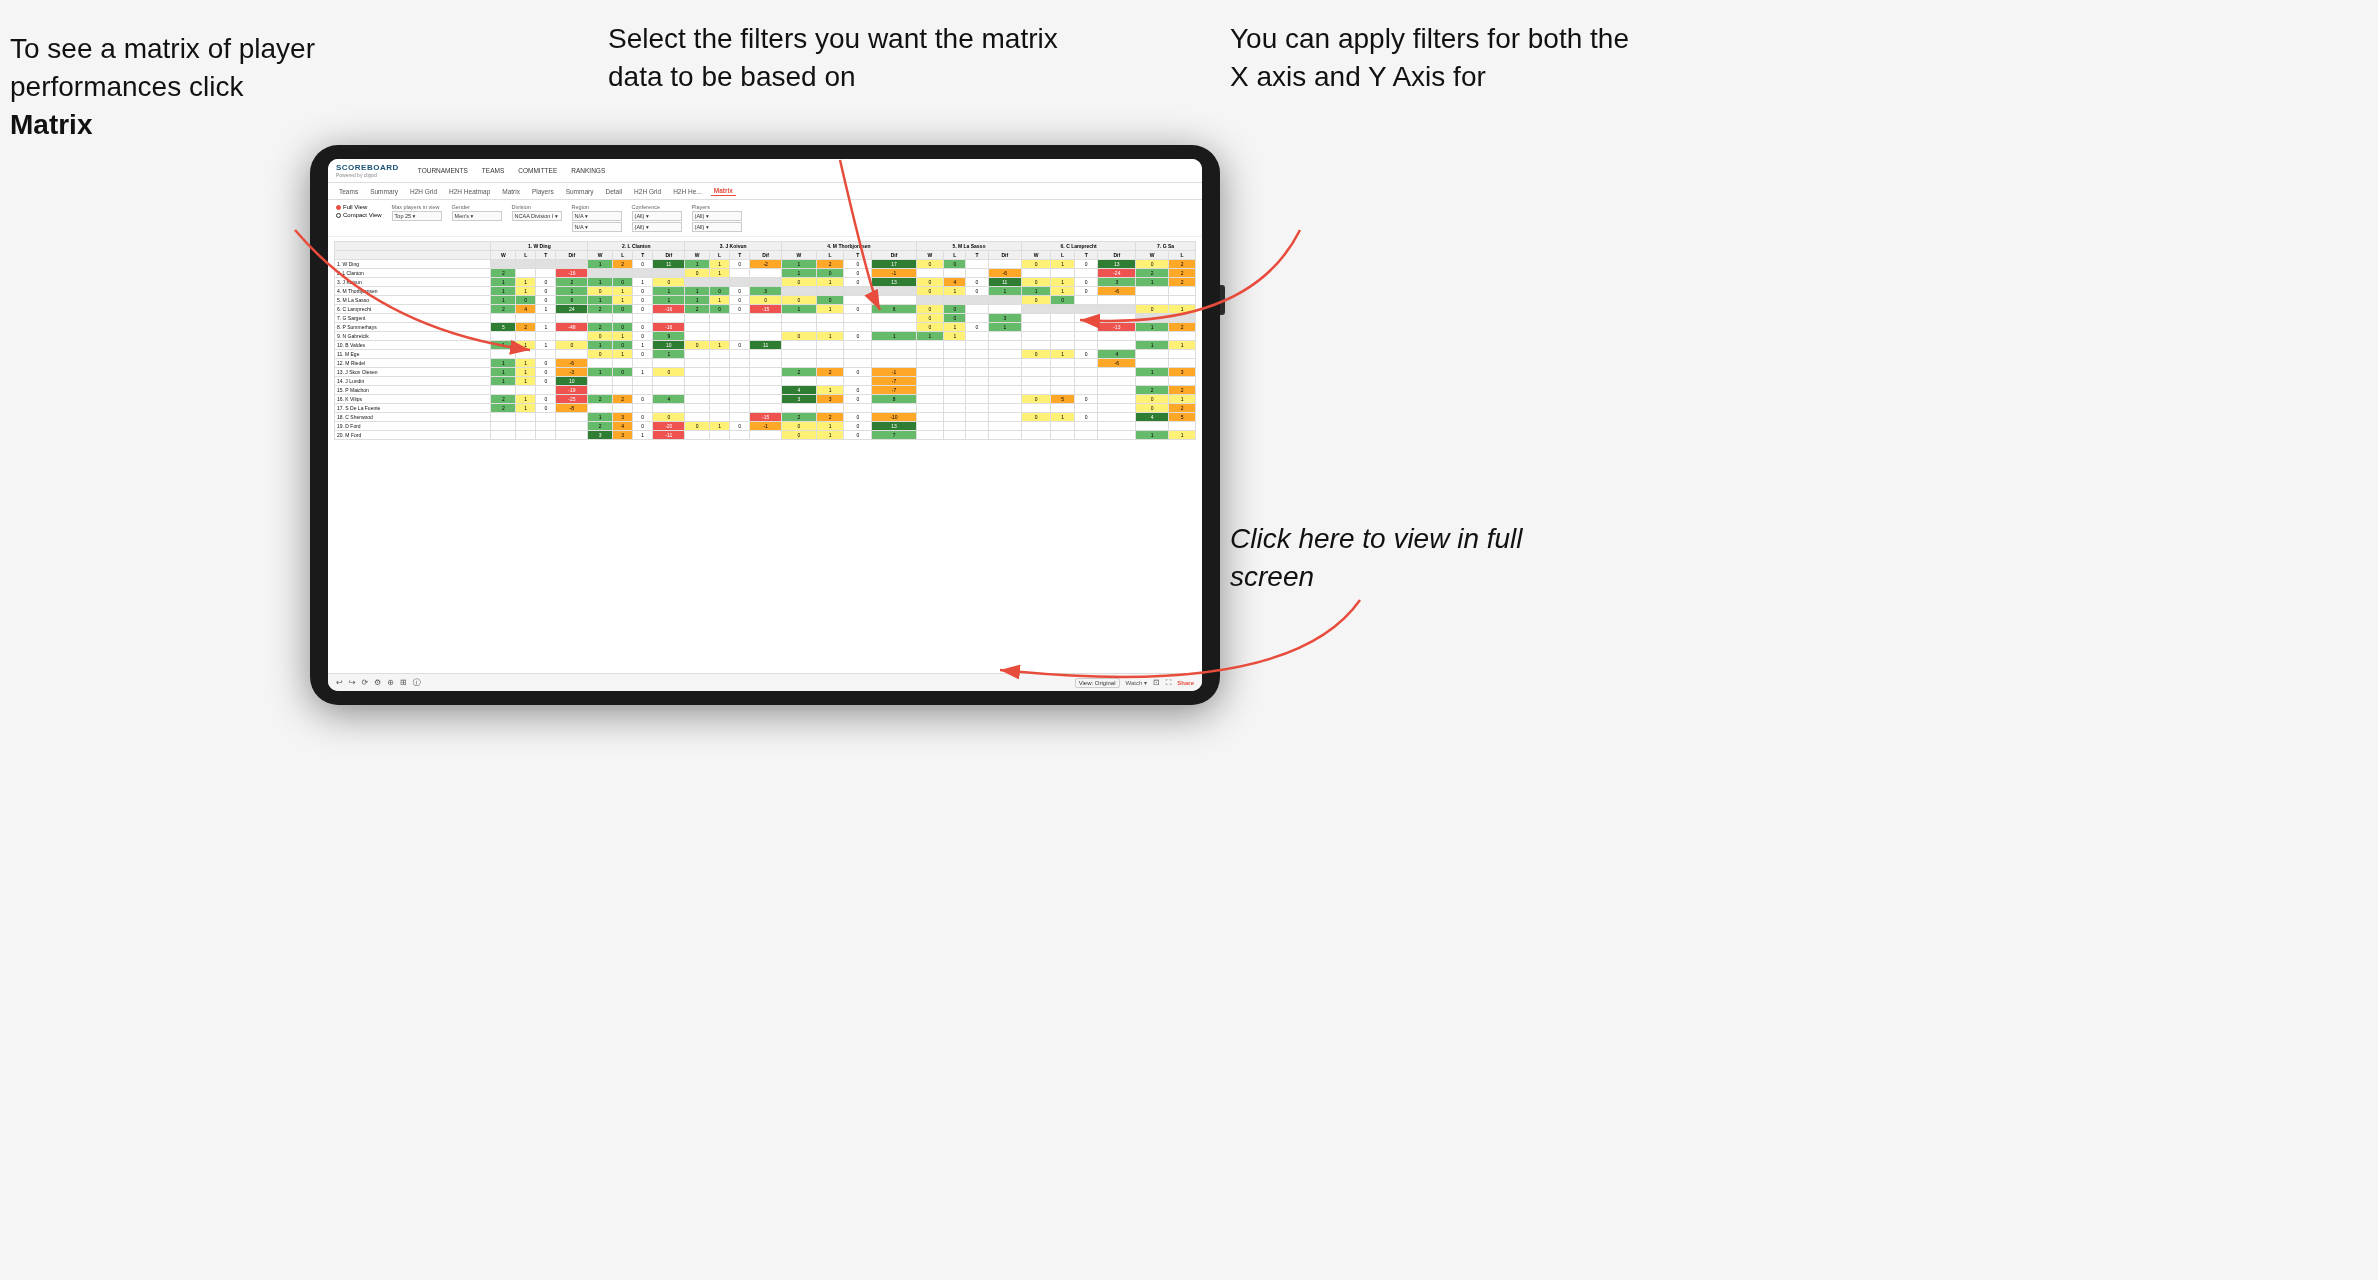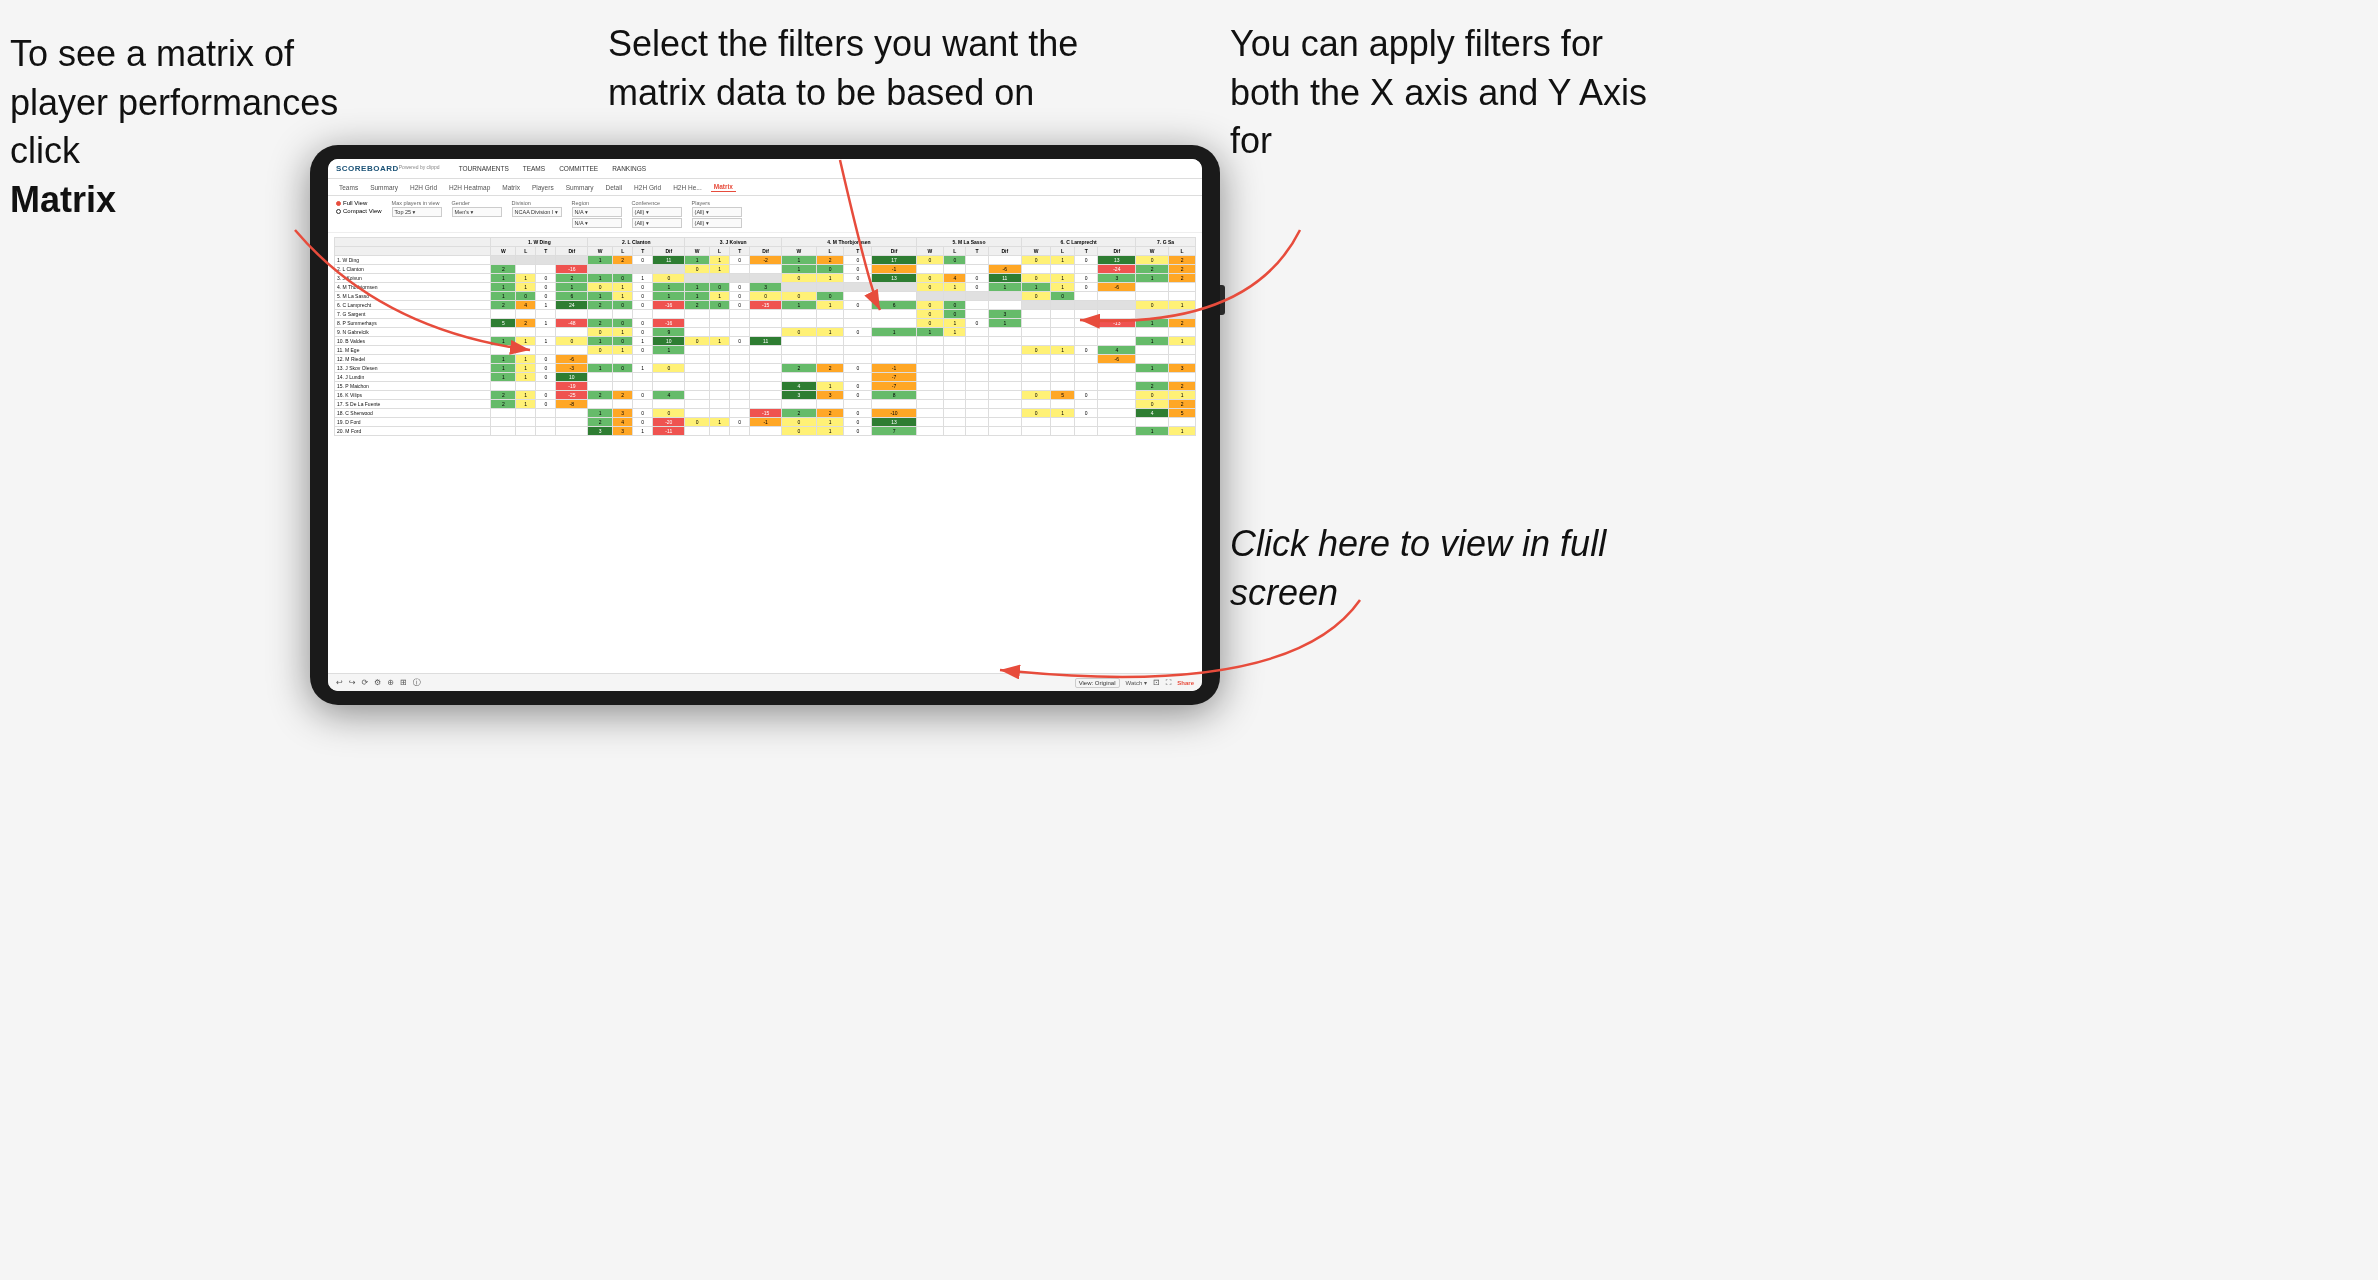--- a/index.html
+++ b/index.html
@@ -8,21 +8,21 @@
       height: 1280px;
       background: #f5f5f5;
       font-family: Arial, sans-serif;
       overflow: hidden;
       position: relative;
     }
 
     
     .annotation {
       position: absolute;
-      font-size: 36px;
+      font-size: 28px;
       line-height: 1.35;
       color: #111;
     }
 
     #ann-matrix {
       left: 10px;
       top: 30px;
       width: 340px;
     }
 
@@ -77,21 +77,21 @@
       background: #fff;
       border-bottom: 1px solid #ddd;
       padding: 4px 8px;
       display: flex;
       align-items: center;
       gap: 10px;
     }
 
     .logo-area {
       display: flex;
-      flex-direction: row;
+      flex-direction: column;
       margin-right: 6px;
     }
 
     .logo-text {
       font-size: 8px;
       font-weight: bold;
       color: #1a5276;
       letter-spacing: 0.5px;
     }
 

